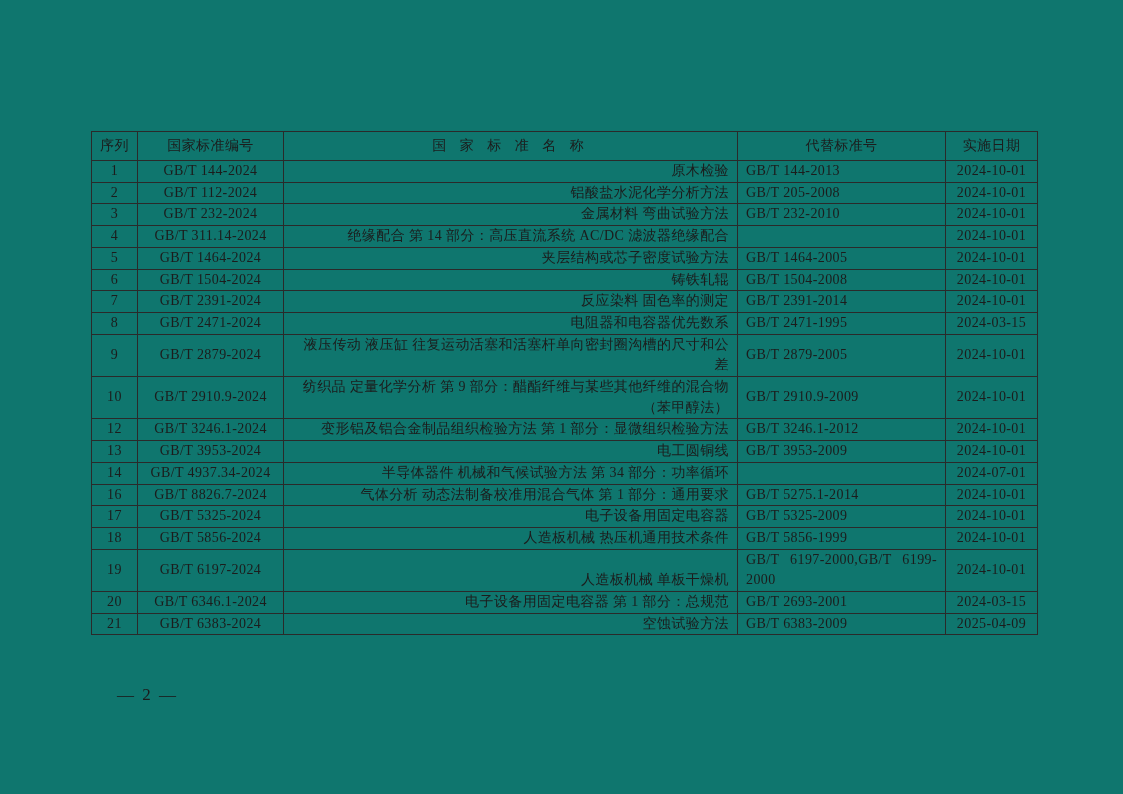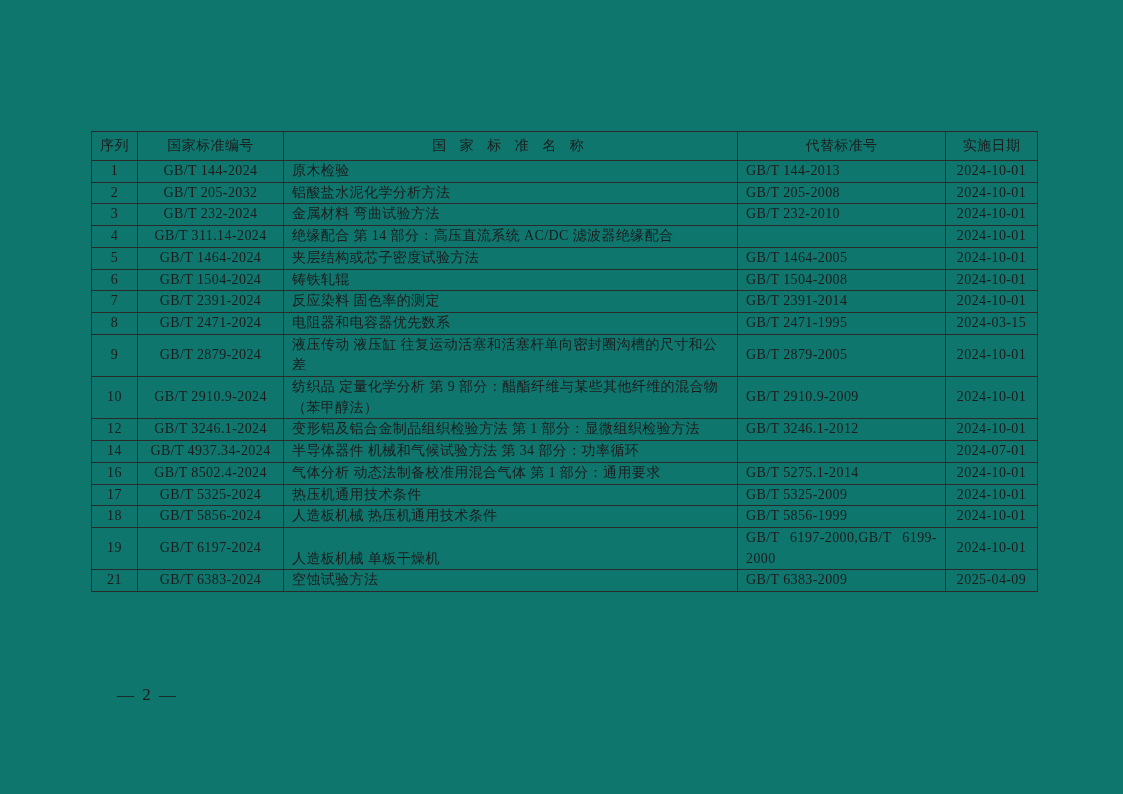--- a/index.html
+++ b/index.html
@@ -17,21 +17,21 @@
     border:1px solid #2a2a2a;
     font-size:14px;font-weight:normal;
     vertical-align:middle;letter-spacing:0.4px;
     overflow:hidden;
   }
   .std thead th{height:28px;line-height:28px;text-align:center;padding:0 2px;}
   .std th.h-name{letter-spacing:5px;}
   .std td{line-height:20.7px;padding:0 8px;}
   .std td.c-seq{text-align:center;padding:0 2px;}
   .std td.c-num{text-align:center;}
-  .std td.c-name{text-align:left;white-space:pre-line;}
+  .std td.c-name{text-align:right;white-space:pre-line;}
   .std td.c-repl{text-align:justify;font-family:Liberation Serif, serif;}
   .std td.c-date{text-align:center;padding:0 3px;}
   .page-num{
     position:absolute;left:117px;top:685px;
     font-size:17px;letter-spacing:2px;color:#1c1c1c;
   }
 </style>
 </head>
 <body>
 
@@ -57,21 +57,21 @@
     <tbody>
         <tr>
           <td class="c-seq">1</td>
           <td class="c-num">GB/T 144-2024</td>
           <td class="c-name">原木检验</td>
           <td class="c-repl">GB/T 144-2013</td>
           <td class="c-date">2024-10-01</td>
         </tr>
         <tr>
           <td class="c-seq">2</td>
-          <td class="c-num">GB/T 205-2032</td>
+          <td class="c-num">GB/T 112-2024</td>
           <td class="c-name">铝酸盐水泥化学分析方法</td>
           <td class="c-repl">GB/T 205-2008</td>
           <td class="c-date">2024-10-01</td>
         </tr>
         <tr>
           <td class="c-seq">3</td>
           <td class="c-num">GB/T 232-2024</td>
           <td class="c-name">金属材料 弯曲试验方法</td>
           <td class="c-repl">GB/T 232-2010</td>
           <td class="c-date">2024-10-01</td>
@@ -126,56 +126,70 @@
           <td class="c-date">2024-10-01</td>
         </tr>
         <tr>
           <td class="c-seq">12</td>
           <td class="c-num">GB/T 3246.1-2024</td>
           <td class="c-name">变形铝及铝合金制品组织检验方法 第 1 部分：显微组织检验方法</td>
           <td class="c-repl">GB/T 3246.1-2012</td>
           <td class="c-date">2024-10-01</td>
         </tr>
         <tr>
+          <td class="c-seq">13</td>
+          <td class="c-num">GB/T 3953-2024</td>
+          <td class="c-name">电工圆铜线</td>
+          <td class="c-repl">GB/T 3953-2009</td>
+          <td class="c-date">2024-10-01</td>
+        </tr>
+        <tr>
           <td class="c-seq">14</td>
           <td class="c-num">GB/T 4937.34-2024</td>
           <td class="c-name">半导体器件 机械和气候试验方法 第 34 部分：功率循环</td>
           <td class="c-repl"></td>
           <td class="c-date">2024-07-01</td>
         </tr>
         <tr>
           <td class="c-seq">16</td>
-          <td class="c-num">GB/T 8502.4-2024</td>
+          <td class="c-num">GB/T 8826.7-2024</td>
           <td class="c-name">气体分析 动态法制备校准用混合气体 第 1 部分：通用要求</td>
           <td class="c-repl">GB/T 5275.1-2014</td>
           <td class="c-date">2024-10-01</td>
         </tr>
         <tr>
           <td class="c-seq">17</td>
           <td class="c-num">GB/T 5325-2024</td>
-          <td class="c-name">热压机通用技术条件</td>
+          <td class="c-name">电子设备用固定电容器</td>
           <td class="c-repl">GB/T 5325-2009</td>
           <td class="c-date">2024-10-01</td>
         </tr>
         <tr>
           <td class="c-seq">18</td>
           <td class="c-num">GB/T 5856-2024</td>
           <td class="c-name">人造板机械 热压机通用技术条件</td>
           <td class="c-repl">GB/T 5856-1999</td>
           <td class="c-date">2024-10-01</td>
         </tr>
         <tr>
           <td class="c-seq">19</td>
           <td class="c-num">GB/T 6197-2024</td>
           <td class="c-name">
 人造板机械 单板干燥机</td>
           <td class="c-repl">GB/T 6197-2000,GB/T 6199-2000</td>
           <td class="c-date">2024-10-01</td>
         </tr>
         <tr>
+          <td class="c-seq">20</td>
+          <td class="c-num">GB/T 6346.1-2024</td>
+          <td class="c-name">电子设备用固定电容器 第 1 部分：总规范</td>
+          <td class="c-repl">GB/T 2693-2001</td>
+          <td class="c-date">2024-03-15</td>
+        </tr>
+        <tr>
           <td class="c-seq">21</td>
           <td class="c-num">GB/T 6383-2024</td>
           <td class="c-name">空蚀试验方法</td>
           <td class="c-repl">GB/T 6383-2009</td>
           <td class="c-date">2025-04-09</td>
         </tr>
       </tbody>
   </table>
 
   <div class="page-num">— 2 —</div>

